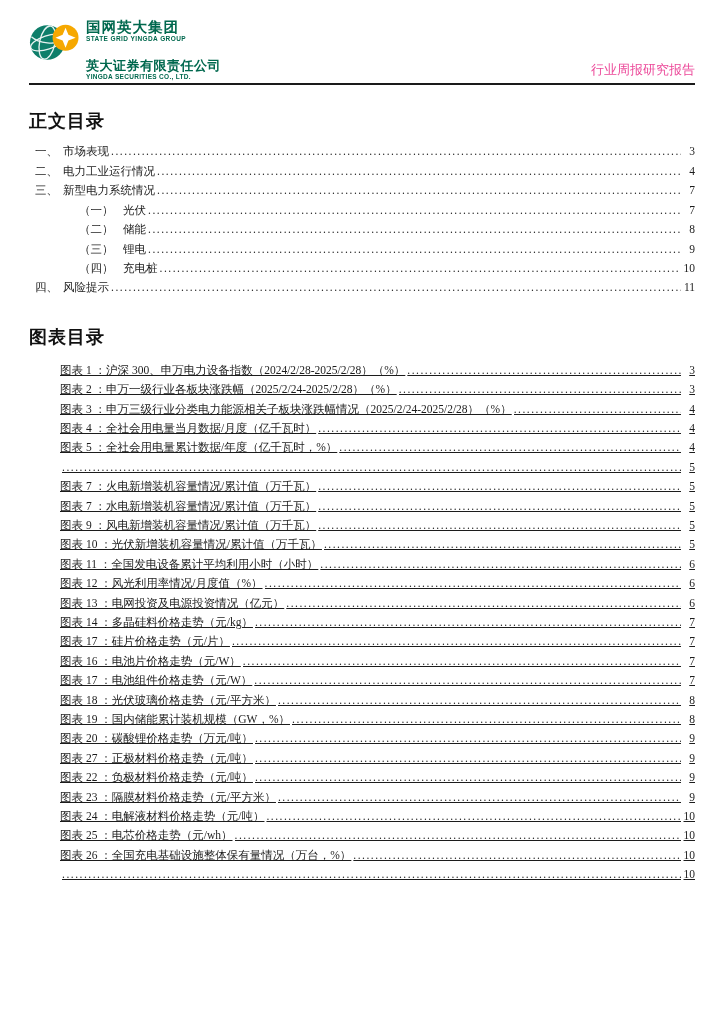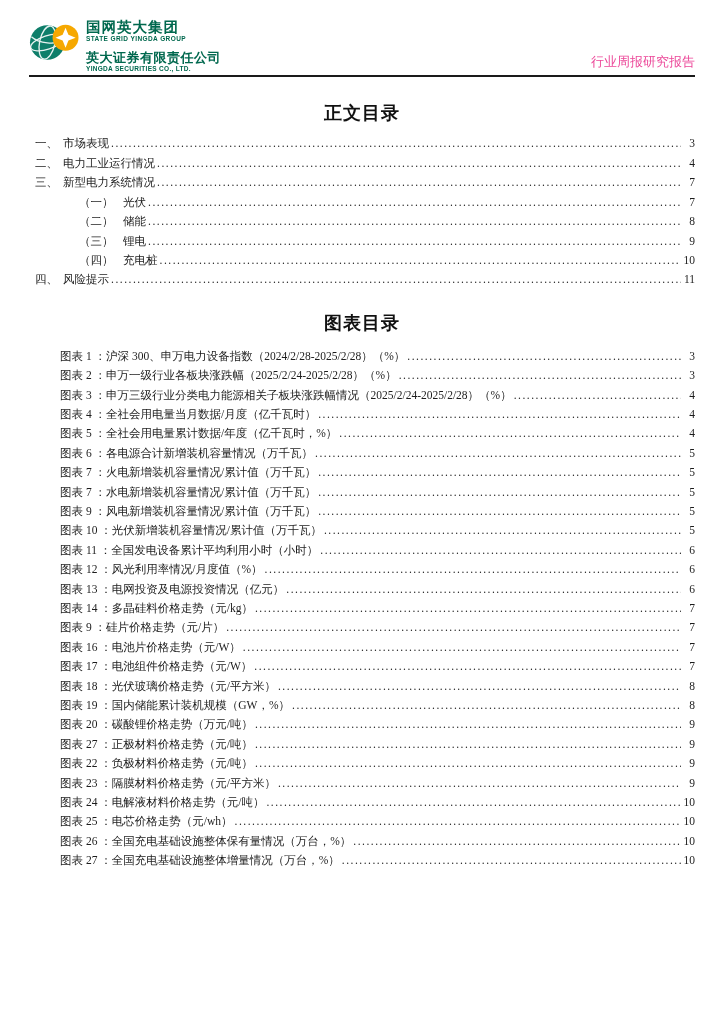--- a/index.html
+++ b/index.html
@@ -8,42 +8,42 @@
     padding:20px 29px 0 29px; background:#fff; overflow:hidden;
     font-family:"Liberation Serif","DejaVu Serif",serif; color:#1c1c1c;
   }
   
   .hdr { display:flex; justify-content:space-between; align-items:flex-end; }
   .brand { display:flex; align-items:flex-start; gap:7px; }
   .logo-svg { width:50px; height:47px; flex:none; }
   .brand-text { font-family:"Liberation Sans","DejaVu Sans",sans-serif; line-height:1.05; }
   .brand-cn { font-size:14.5px; font-weight:bold; color:#00684e; letter-spacing:1px; }
   .brand-en { font-size:6.5px; font-weight:bold; color:#00684e; letter-spacing:0.4px; margin-top:1px; }
-  .company-cn { font-size:13px; font-weight:bold; color:#00684e; letter-spacing:0.5px; margin-top:8px; }
+  .company-cn { font-size:13px; font-weight:bold; color:#00684e; letter-spacing:0.5px; margin-top:16px; }
   .company-en { font-size:6.5px; font-weight:bold; color:#00684e; letter-spacing:0.3px; margin-top:1px; }
   .report-type { font-size:13px; color:#ec4899; padding-bottom:1px; }
   .hdr-rule { border-top:2px solid #1a1a1a; margin-top:3px; }
   
-  .section-title { text-align:center; font-size:18px; font-weight:bold; color:#111;
+  .section-title { font-size:18px; font-weight:bold; color:#111;
     margin:24px 0 9px 0; letter-spacing:1px; }
-  .section-title.figs { margin-top:21px; margin-bottom:12px; }
+  .section-title.figs { margin-top:27px; margin-bottom:12px; }
   
   .toc-row, .fig-row { display:flex; align-items:baseline; font-size:11.5px;
     line-height:19.4px; white-space:nowrap; color:#1c1c1c; }
   .toc-num { flex:none; }
   .lvl1 { padding-left:6px; }
   .lvl1 .toc-num { width:28px; }
   .lvl2 { padding-left:50px; }
   .lvl2 .toc-num { width:44px; }
   .toc-label, .fig-text { flex:none; }
   .dots { flex:1 1 auto; overflow:hidden; white-space:nowrap; margin:0 2px;
     letter-spacing:1.5px; color:#2a2a2a; }
   .dots::after { content:"...................................................................................................................................................................................................................................................................................."; }
   .toc-page, .fig-page { flex:none; min-width:12px; text-align:right; }
-  .fig-row { padding-left:31px; }
+  .fig-row { padding-left:31px;text-decoration:underline; }
   
   .ftr { position:absolute; left:11px; right:29px; top:959px;
     border-top:1.5px solid #222; padding-top:6px;
     display:flex; justify-content:space-between; font-size:11.5px; color:#111; }
 </style>
 </head>
 <body>
 
 <div class="page">
 
@@ -143,21 +143,20 @@
         <span class="fig-text">图表 4 ：全社会用电量当月数据/月度（亿千瓦时）</span>
         <span class="dots"></span>
         <span class="fig-page">4</span>
       </div>
       <div class="fig-row">
         <span class="fig-text">图表 5 ：全社会用电量累计数据/年度（亿千瓦时，%）</span>
         <span class="dots"></span>
         <span class="fig-page">4</span>
       </div>
       <div class="fig-row">
-        <span class="fig-text">图表 6 ：各电源合计新增装机容量情况（万千瓦）</span>
         <span class="dots"></span>
         <span class="fig-page">5</span>
       </div>
       <div class="fig-row">
         <span class="fig-text">图表 7 ：火电新增装机容量情况/累计值（万千瓦）</span>
         <span class="dots"></span>
         <span class="fig-page">5</span>
       </div>
       <div class="fig-row">
         <span class="fig-text">图表 7 ：水电新增装机容量情况/累计值（万千瓦）</span>
@@ -188,21 +187,21 @@
         <span class="fig-text">图表 13 ：电网投资及电源投资情况（亿元）</span>
         <span class="dots"></span>
         <span class="fig-page">6</span>
       </div>
       <div class="fig-row">
         <span class="fig-text">图表 14 ：多晶硅料价格走势（元/kg）</span>
         <span class="dots"></span>
         <span class="fig-page">7</span>
       </div>
       <div class="fig-row">
-        <span class="fig-text">图表 9 ：硅片价格走势（元/片）</span>
+        <span class="fig-text">图表 17 ：硅片价格走势（元/片）</span>
         <span class="dots"></span>
         <span class="fig-page">7</span>
       </div>
       <div class="fig-row">
         <span class="fig-text">图表 16 ：电池片价格走势（元/W）</span>
         <span class="dots"></span>
         <span class="fig-page">7</span>
       </div>
       <div class="fig-row">
         <span class="fig-text">图表 17 ：电池组件价格走势（元/W）</span>
@@ -248,21 +247,20 @@
         <span class="fig-text">图表 25 ：电芯价格走势（元/wh）</span>
         <span class="dots"></span>
         <span class="fig-page">10</span>
       </div>
       <div class="fig-row">
         <span class="fig-text">图表 26 ：全国充电基础设施整体保有量情况（万台，%）</span>
         <span class="dots"></span>
         <span class="fig-page">10</span>
       </div>
       <div class="fig-row">
-        <span class="fig-text">图表 27 ：全国充电基础设施整体增量情况（万台，%）</span>
         <span class="dots"></span>
         <span class="fig-page">10</span>
       </div>
     </div>
 
   <div class="ftr">
     <span>请务必阅读最后一页的免责条款</span>
     <span>2</span>
   </div>
 

